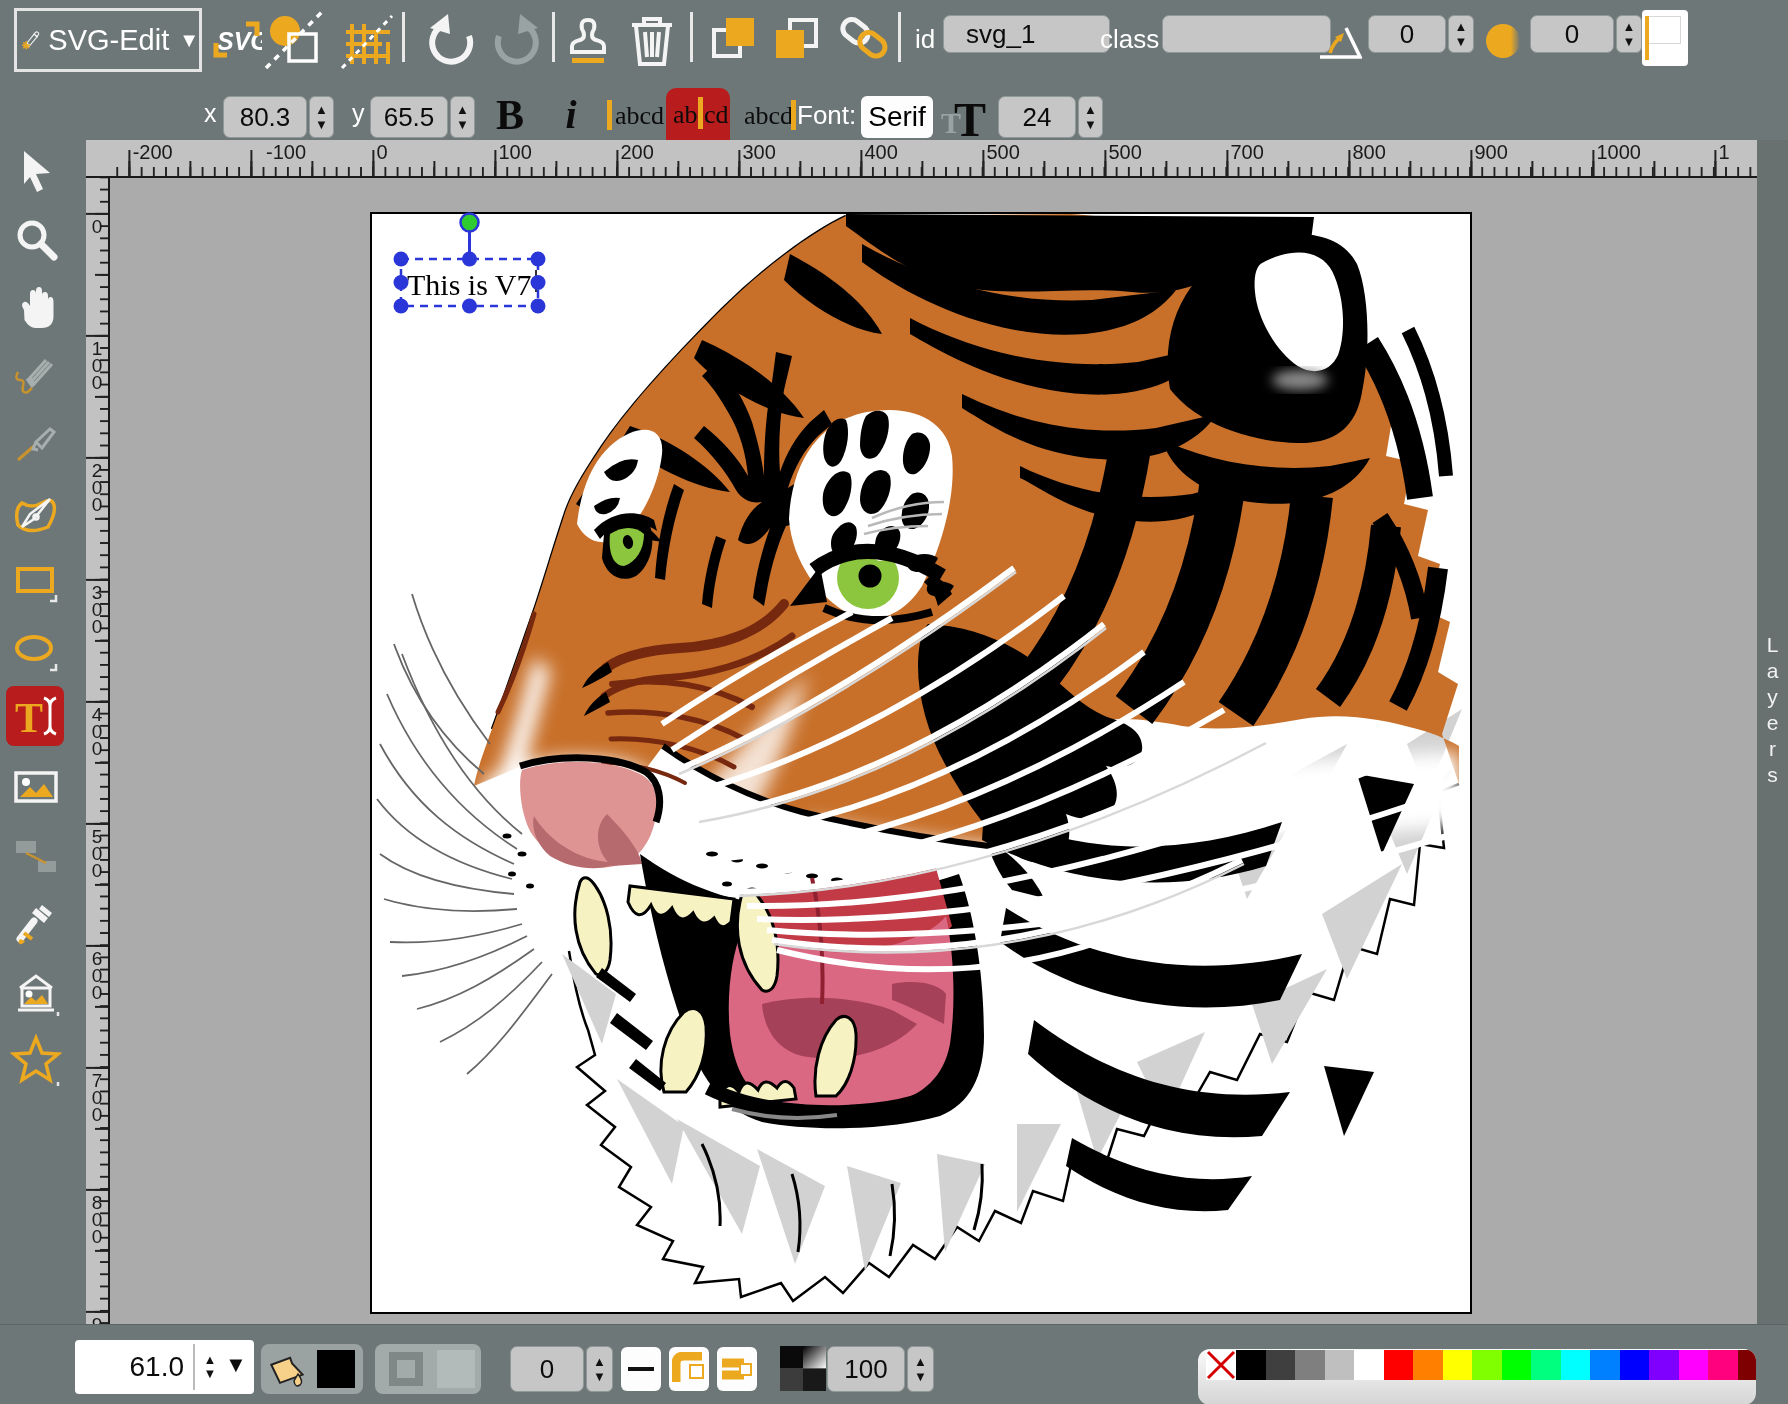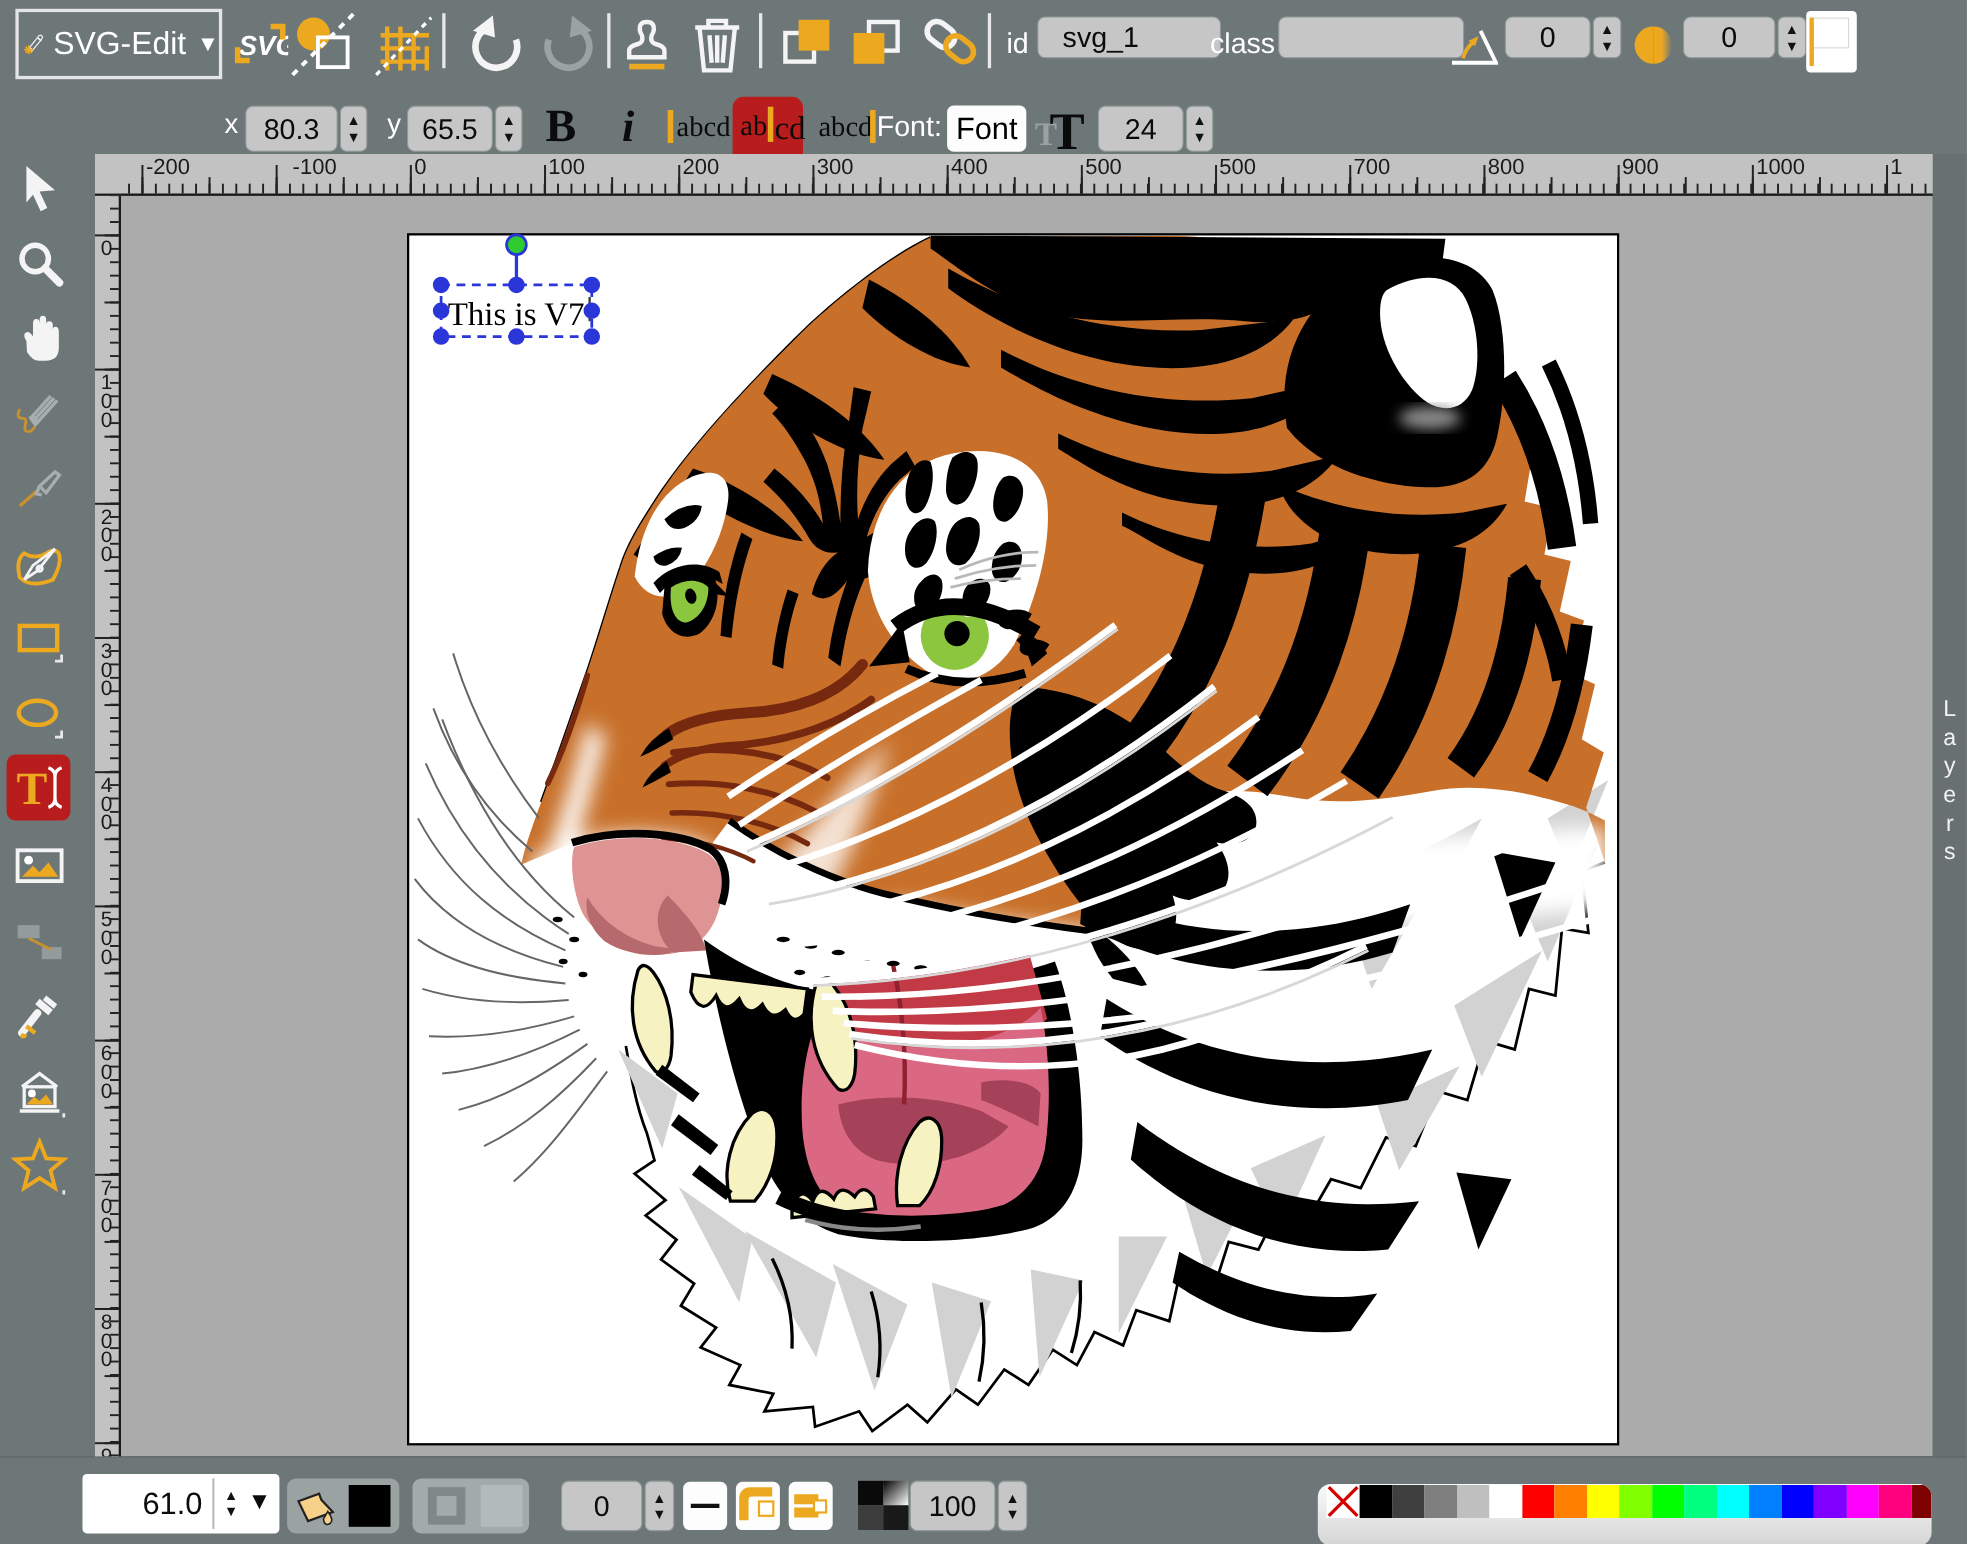--- a/index.html
+++ b/index.html
@@ -200,28 +200,28 @@
     <div class="abs" style="left:490px;top:92px;width:40px;height:48px;color:#0b0b0b;font-family:'Liberation Serif',serif;font-weight:bold;font-size:42px;text-align:center;line-height:46px;">B</div>
     <div class="abs" style="left:556px;top:92px;width:30px;height:48px;color:#0b0b0b;font-family:'Liberation Serif',serif;font-weight:bold;font-style:italic;font-size:40px;text-align:center;line-height:46px;">i</div>
 
     <div class="abs" style="left:607px;top:98px;width:50px;height:38px;">
       <div class="abs" style="left:0;top:2px;width:5px;height:30px;background:#eca920;"></div>
       <span style="position:absolute;left:8px;top:3px;font-family:'Liberation Serif',serif;font-size:26px;color:#0b0b0b;">abcd</span>
     </div>
     <div class="dark abs" style="left:666px;top:88px;width:64px;height:52px;border-radius:10px 10px 0 0;">
       <span style="position:absolute;left:7px;top:12px;font-family:'Liberation Serif',serif;font-size:26px;color:#0b0b0b;">ab</span>
       <div class="abs" style="left:32px;top:9px;width:5px;height:32px;background:#eca920;"></div>
-      <span style="position:absolute;left:38px;top:12px;font-family:'Liberation Serif',serif;font-size:30px;color:#0b0b0b;">cd</span>
+      <span style="position:absolute;left:38px;top:12px;font-family:'Liberation Serif',serif;font-size:26px;color:#0b0b0b;">cd</span>
     </div>
     <div class="abs" style="left:744px;top:98px;width:52px;height:38px;">
       <span style="position:absolute;left:0px;top:3px;font-family:'Liberation Serif',serif;font-size:26px;color:#0b0b0b;">abcd</span>
       <div class="abs" style="left:47px;top:2px;width:5px;height:30px;background:#eca920;"></div>
     </div>
     <span class="lab" style="left:797px;top:100px;">Font:</span>
-    <div class="whitebtn" style="left:861px;top:96px;width:72px;height:42px;font-size:28px;">Font</div>
+    <div class="whitebtn" style="left:861px;top:96px;width:72px;height:42px;font-size:28px;">Serif</div>
     <div class="abs" style="left:941px;top:92px;width:52px;height:48px;">
       <span style="position:absolute;left:0px;top:14px;font-family:'Liberation Serif',serif;font-size:30px;color:#9aa3a3;font-weight:bold;">T</span>
       <span style="position:absolute;left:13px;top:0px;font-family:'Liberation Serif',serif;font-size:48px;color:#0b0b0b;font-weight:bold;">T</span>
     </div>
     <div class="inp" style="left:998px;top:96px;width:76px;height:40px;">24</div>
     <div class="spin" style="left:1078px;top:96px;width:23px;height:40px;"></div>
   </div>
   <div id="leftbar" style="position:absolute;left:0;top:140px;width:86px;height:1264px;background:#6e7777;">
     <div class="toolbtn" style="left:8px;top:3px;">
       <svg width="48" height="48" viewBox="0 0 48 48">

